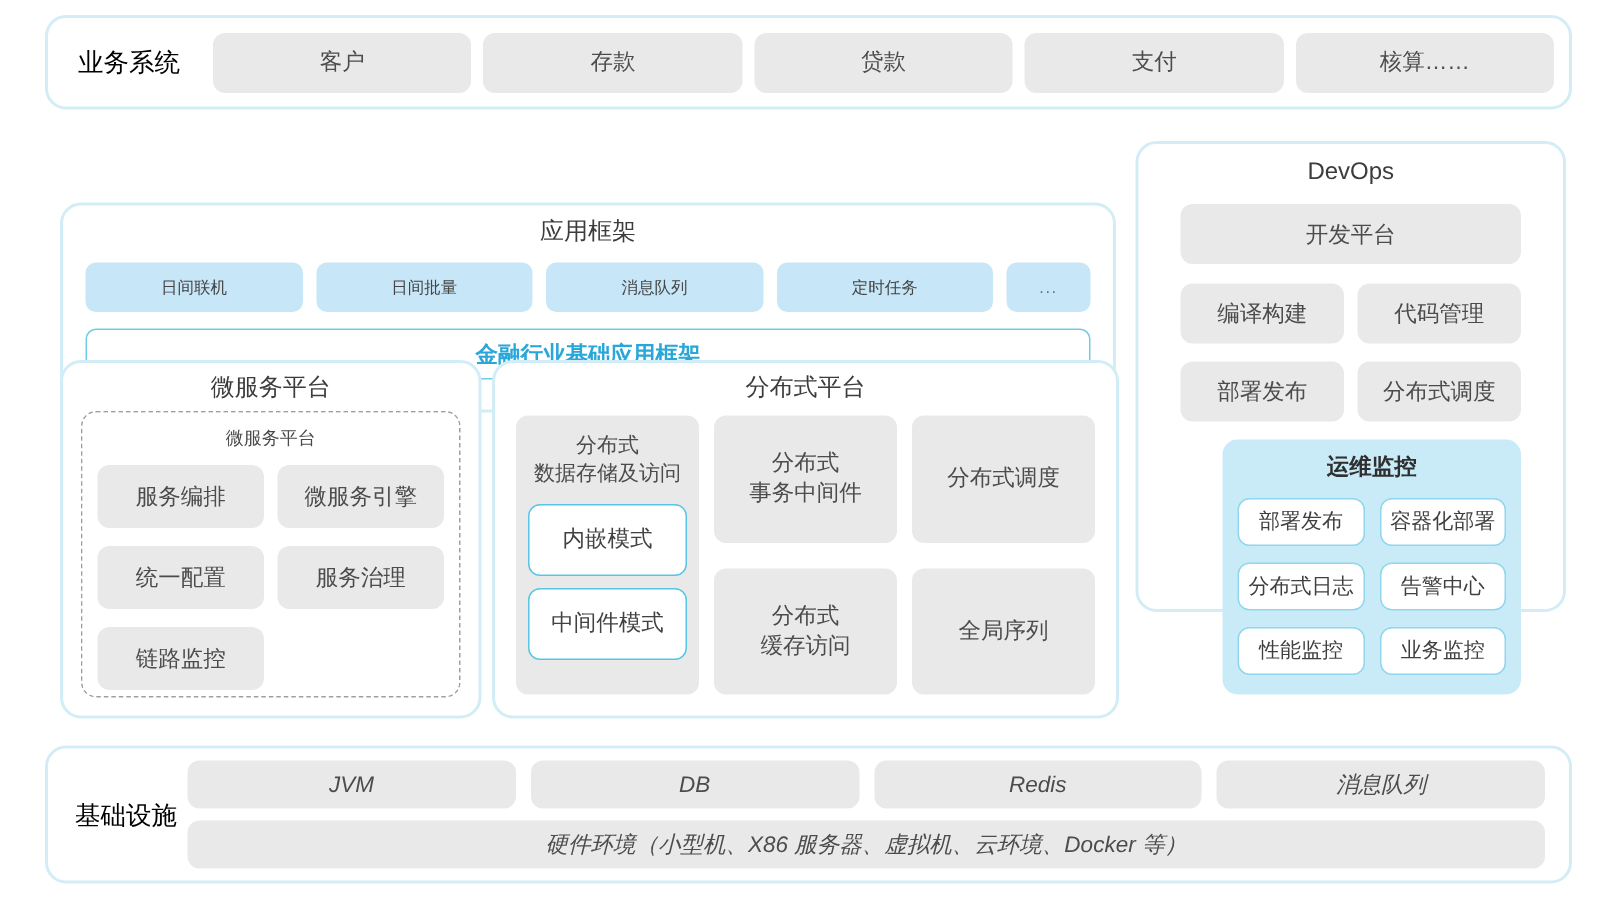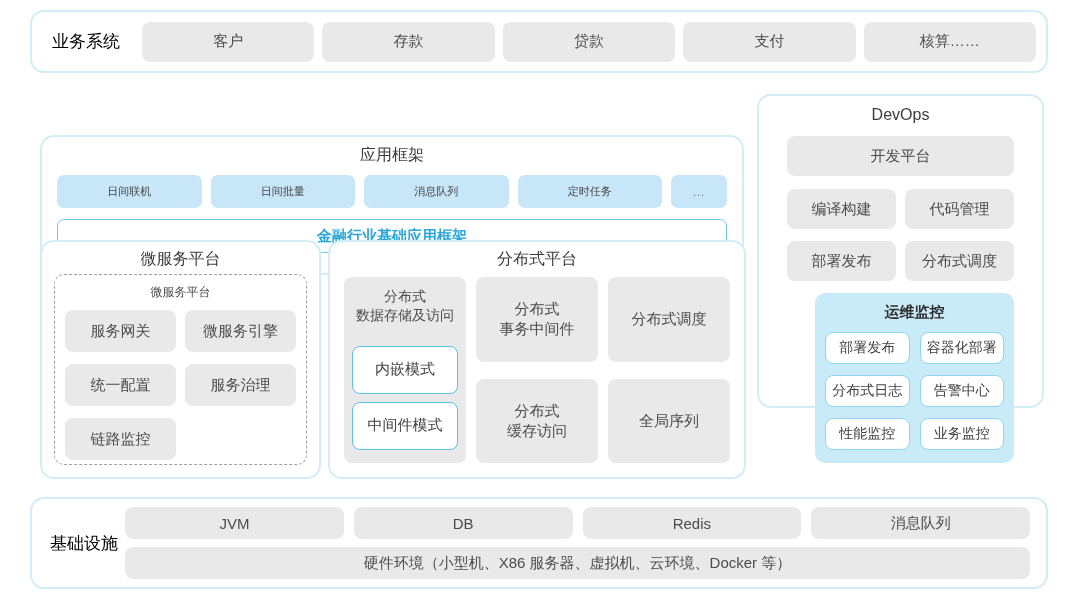--- a/index.html
+++ b/index.html
@@ -54,29 +54,29 @@
 
   
   .p-dist { left:328px; top:240px; width:418px; height:239px; padding:8px 14px 12px; }
   .p-dist .sec-title { margin-bottom:9px; }
   .dist-grid { display:flex; gap:10px; height:186px; }
   .dist-col1 { flex:0 0 122px; background:var(--box_gray,#e9e9e9); border-radius:8px; padding:10px 8px 9px;
                display:flex; flex-direction:column; align-items:center; }
   .dist-col1 .lbl { font-size:14px; color:#4c4c4c; text-align:center; line-height:1.35; white-space:pre-line; }
   .mode { width:106px; height:48px; background:#fff; border:1.5px solid #58c5e6; border-radius:8px;
           display:flex; align-items:center; justify-content:center; font-size:15px; color:#424242; }
-  .mode.m1 { margin-top:21px; }
+  .mode.m1 { margin-top:11px; }
   .mode.m2 { margin-top:8px; }
   .dist-col { flex:1; display:flex; flex-direction:column; gap:17px; }
   .dist-cell { flex:1; white-space:pre-line; text-align:center; line-height:1.35; }
 
   
   .p-infra { left:30px; top:497px; width:1018px; height:92px; display:flex; align-items:center; padding:0 16px 0 18px; }
   .infra-label { width:70px; margin-right:5px; }
-  .infra-right { flex:1; display:flex; flex-direction:column; gap:8px; }
+  .infra-right { flex:1; display:flex; flex-direction:column; gap:8px;font-style:italic; }
   .infra-row { display:flex; gap:10px; height:32px; }
   .infra-row .gray { flex:1; }
   .hw { height:32px; font-size:15px; }
 </style>
 </head>
 <body>
 
 <div class="canvas">
 
   <section class="panel p-business">
@@ -128,21 +128,21 @@
         <div class="mon-box">业务监控</div>
       </div>
     </div>
   </section>
 
   <section class="panel p-micro">
     <div class="sec-title">微服务平台</div>
     <div class="dashed">
       <div class="inner-title">微服务平台</div>
       <div class="ms-grid">
-        <div class="gray">服务网关</div>
+        <div class="gray">服务编排</div>
         <div class="gray">微服务引擎</div>
         <div class="gray">统一配置</div>
         <div class="gray">服务治理</div>
         <div class="gray">链路监控</div>
       </div>
     </div>
   </section>
 
   <section class="panel p-dist">
     <div class="sec-title">分布式平台</div>

